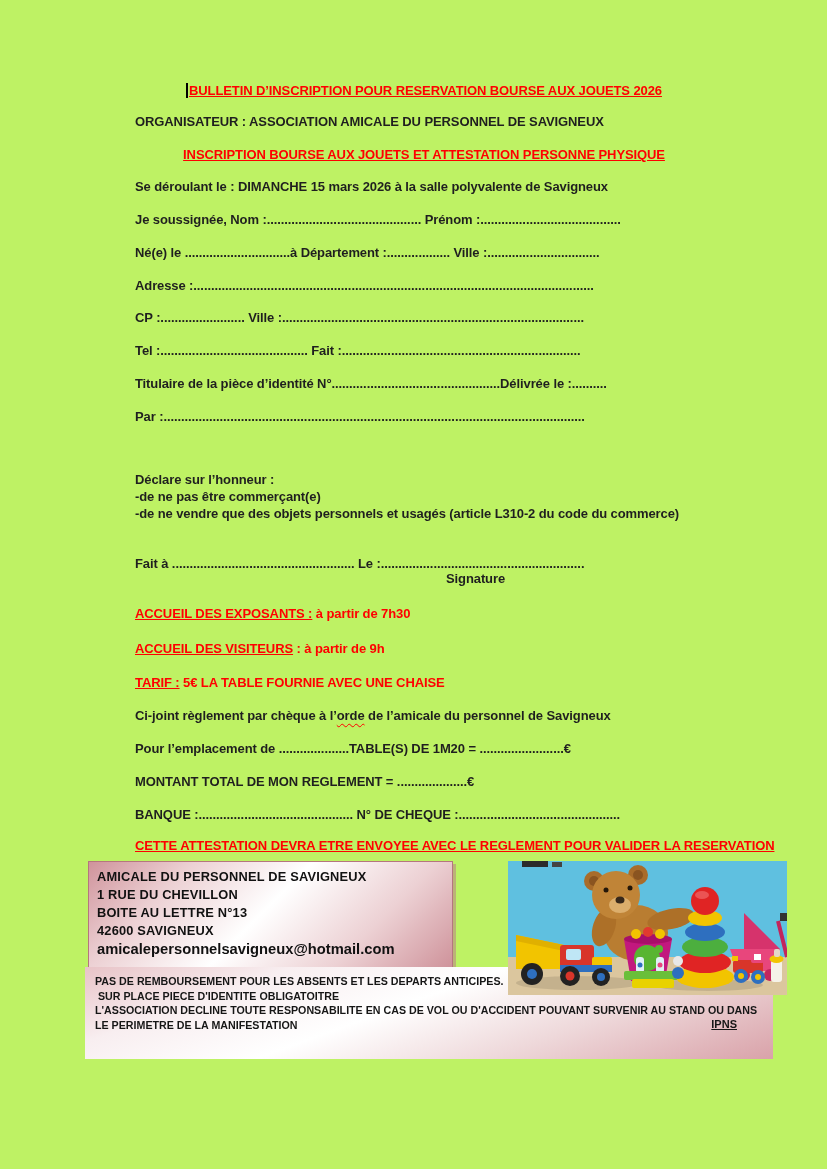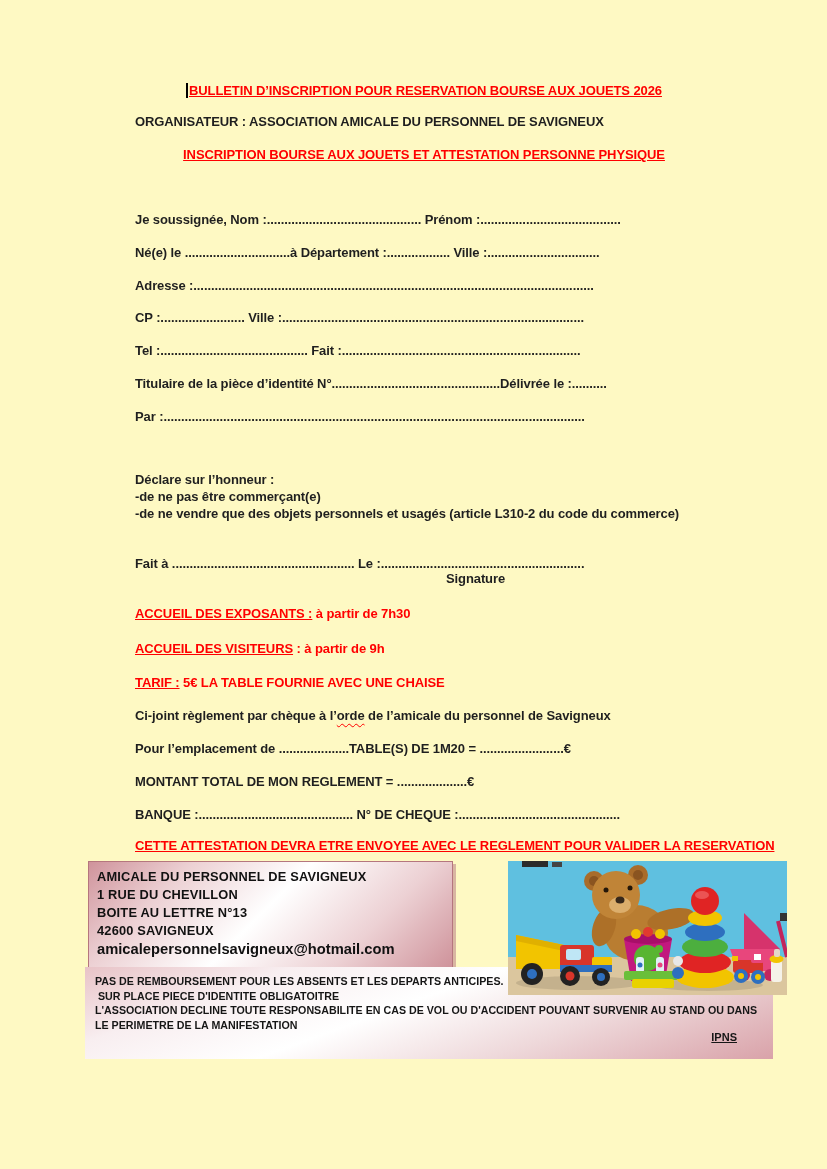--- a/index.html
+++ b/index.html
@@ -1,17 +1,17 @@
 <!DOCTYPE html>
 <html><head>
 <meta charset="utf-8">
 <style>
   html,body { margin:0; padding:0; background:#ffffff; }
   .page {
-    position:relative; width:827px; height:1169px; background:#fef9c3;
+    position:relative; width:827px; height:1169px; background:#bef264;
     font-family:"Liberation Sans", sans-serif; overflow:hidden; color:#1a1a1a;
   }
   .doc { position:absolute; left:135px; top:0; width:578px; height:860px; }
   .line {
     position:absolute; left:0; font-size:13px; font-weight:700;
     line-height:16px; white-space:nowrap; letter-spacing:-0.1px; color:#1f1f1f;
   }
   .center { width:578px; text-align:center; }
   .red { color:#ff0000; }
   .u { text-decoration:underline; }
@@ -41,38 +41,39 @@
     position:absolute; left:85px; top:967px; width:688px; height:92px;
     background:linear-gradient(160deg,#e8c3c7 0%,#f8eef0 22%,#ffffff 45%,#eed8da 70%,#d9a2a9 100%);
   }
   .banner-text {
     position:absolute; left:10px; top:7px; width:688px;
     font-size:11px; font-weight:700; line-height:14.5px; color:#161616;
     white-space:pre-wrap; transform:scaleX(0.97); transform-origin:0 0;
   }
   .ipns {
     position:absolute; right:36px; top:51px; font-size:11px; font-weight:700;
-    text-decoration:underline; color:#161616;margin-top:13px;
+    text-decoration:underline; color:#161616;
   }
   .photo {
     position:absolute; left:508px; top:861px; width:279px; height:134px;
   }
 </style>
 </head>
 <body>
 
 <div class="page">
   <div class="doc">
 
     <div class="line center" style="top:83px"><span class="cursor"></span><span class="red u">BULLETIN D’INSCRIPTION POUR RESERVATION BOURSE AUX JOUETS 2026</span></div>
 
     <div class="line" style="top:114px">ORGANISATEUR : ASSOCIATION AMICALE DU PERSONNEL DE SAVIGNEUX</div>
 
     <div class="line center" style="top:147px"><span class="red u">INSCRIPTION BOURSE AUX JOUETS ET ATTESTATION PERSONNE PHYSIQUE</span></div>
 
+    <div class="line" style="top:179px">Se déroulant le : DIMANCHE 15 mars 2026 à la salle polyvalente de Savigneux</div>
 
     <div class="line" style="top:212px">Je soussignée, Nom :............................................ Prénom :........................................</div>
     <div class="line" style="top:278px">Adresse :..................................................................................................................</div>
     <div class="line" style="top:245px">Né(e) le ..............................à Département :.................. Ville :................................</div>
     <div class="line" style="top:310px">CP :........................ Ville :......................................................................................</div>
     <div class="line" style="top:343px">Tel :.......................................... Fait :....................................................................</div>
     <div class="line" style="top:409px">Par :........................................................................................................................</div>
     <div class="line" style="top:376px">Titulaire de la pièce d’identité N°................................................Délivrée le :..........</div>
 
     <div class="line" style="top:472px">Déclare sur l’honneur :</div>

